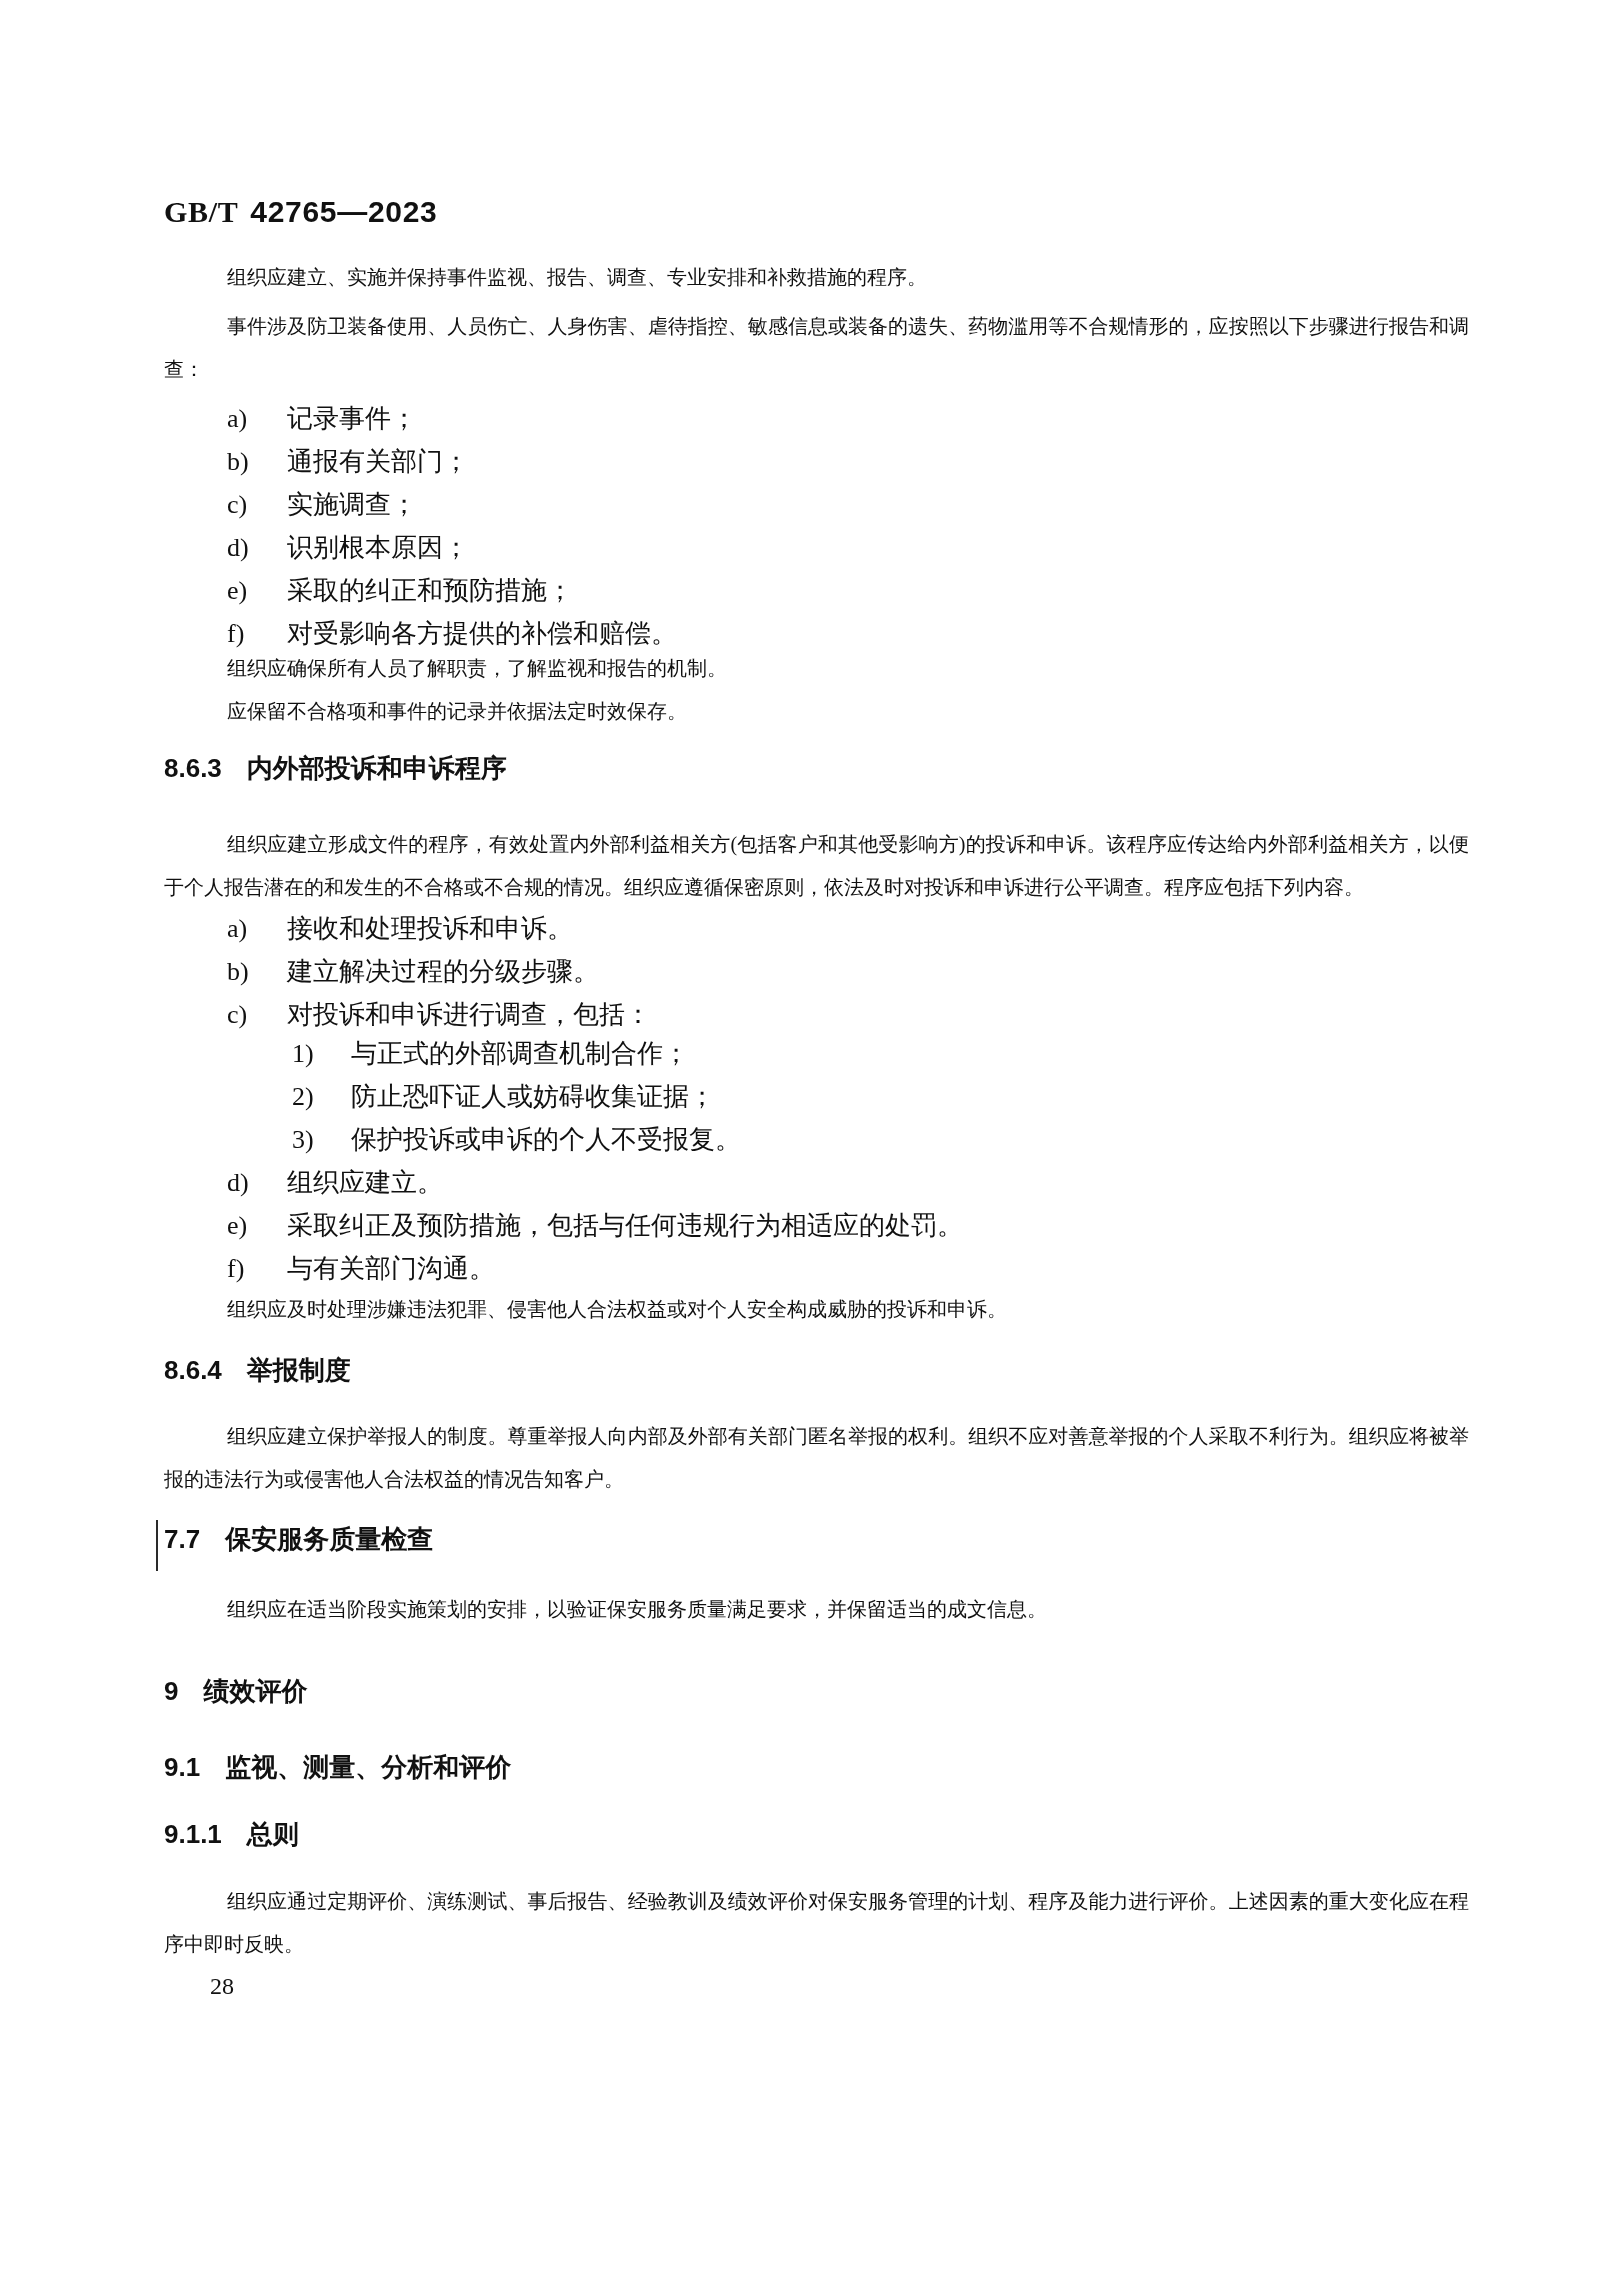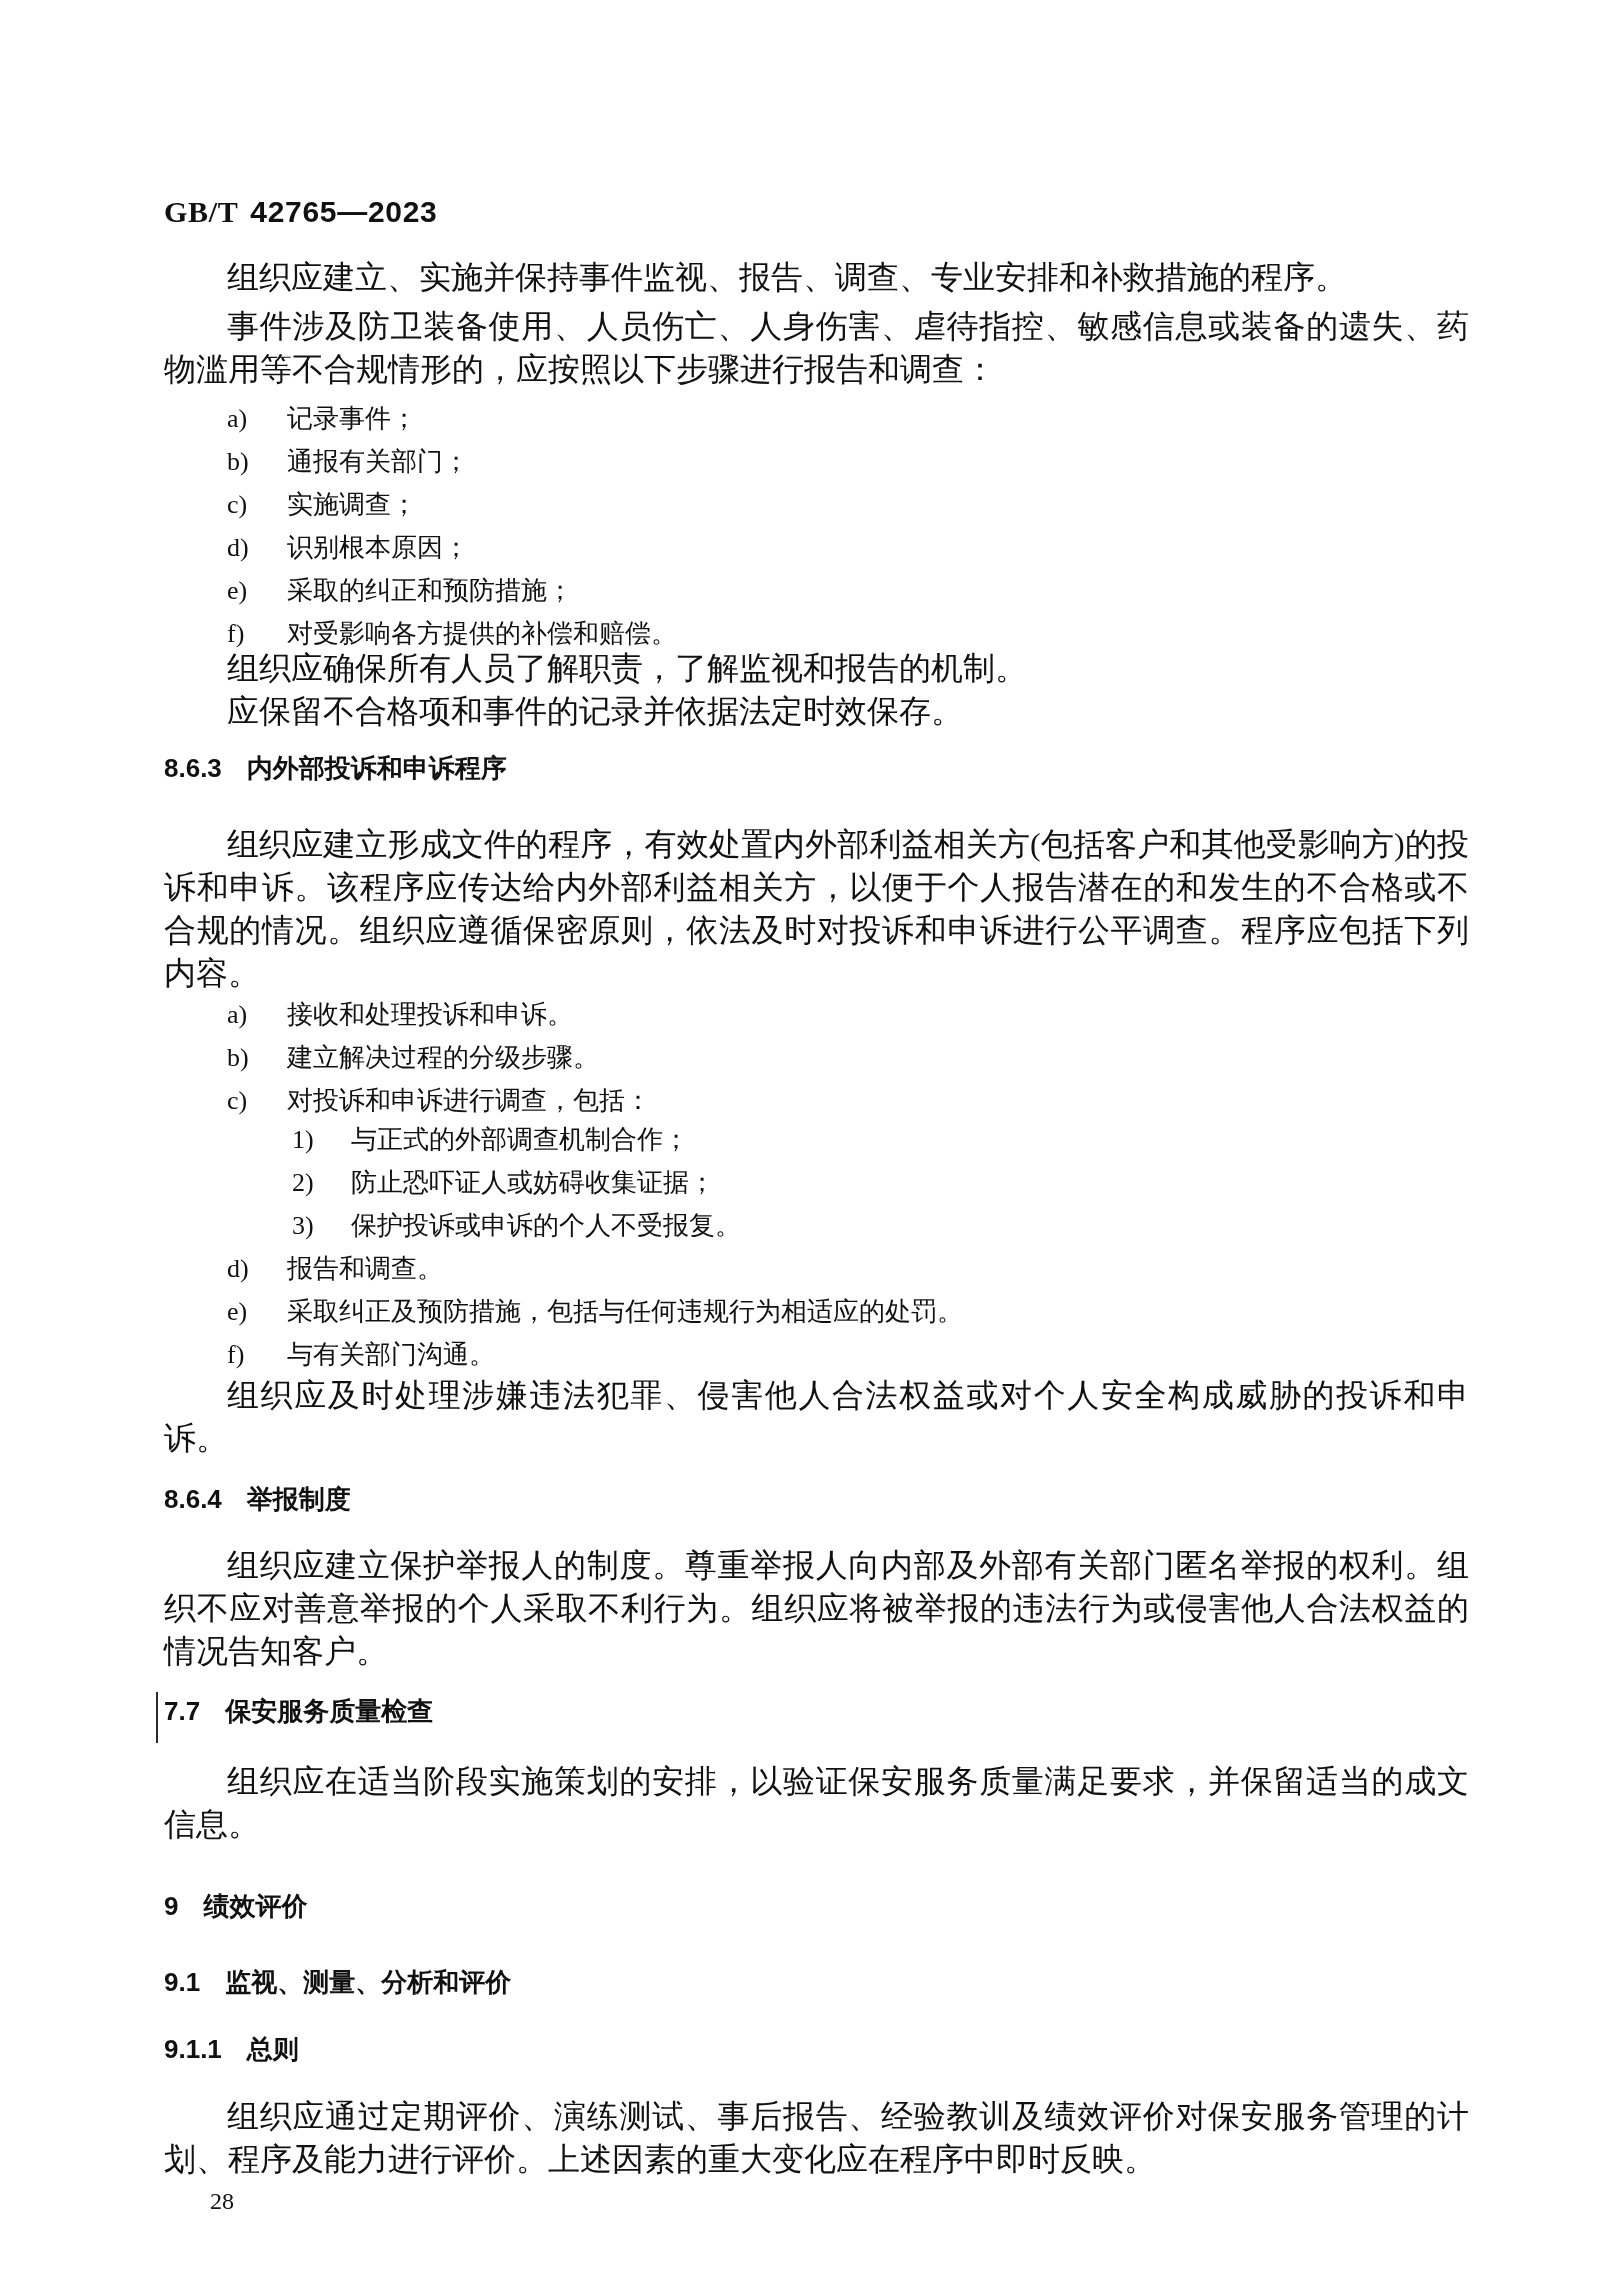--- a/index.html
+++ b/index.html
@@ -40,21 +40,21 @@
   .h {
     font-family: "Liberation Sans", "DejaVu Sans", sans-serif;
     font-weight: bold;
     font-size: 26px;
     line-height: 31px;
     position: relative;
     text-align: left;
   }
   .h .hnum { margin-right: 25px; }
   .p {
-    font-size: 32px;
+    font-size: 20px;
     line-height: 43px;
     text-align: justify;
     text-indent: 63px;
     margin: 0;
   }
   .li {
     display: flex;
     font-size: 26px;
     line-height: 43px;
   }
@@ -167,21 +167,21 @@
       </div>
       <div class="li lvl2">
         <span class="lbl">3)</span>
           <span class="txt">保护投诉或申诉的个人不受报复。</span>
       </div>
     </div>
 
     <div class="mt0">
       <div class="li lvl1">
         <span class="lbl">d)</span>
-          <span class="txt">报告和调查。</span>
+          <span class="txt">组织应建立。</span>
       </div>
       <div class="li lvl1">
         <span class="lbl">e)</span>
           <span class="txt">采取纠正及预防措施，包括与任何违规行为相适应的处罚。</span>
       </div>
       <div class="li lvl1">
         <span class="lbl">f)</span>
           <span class="txt">与有关部门沟通。</span>
       </div>
     </div>

